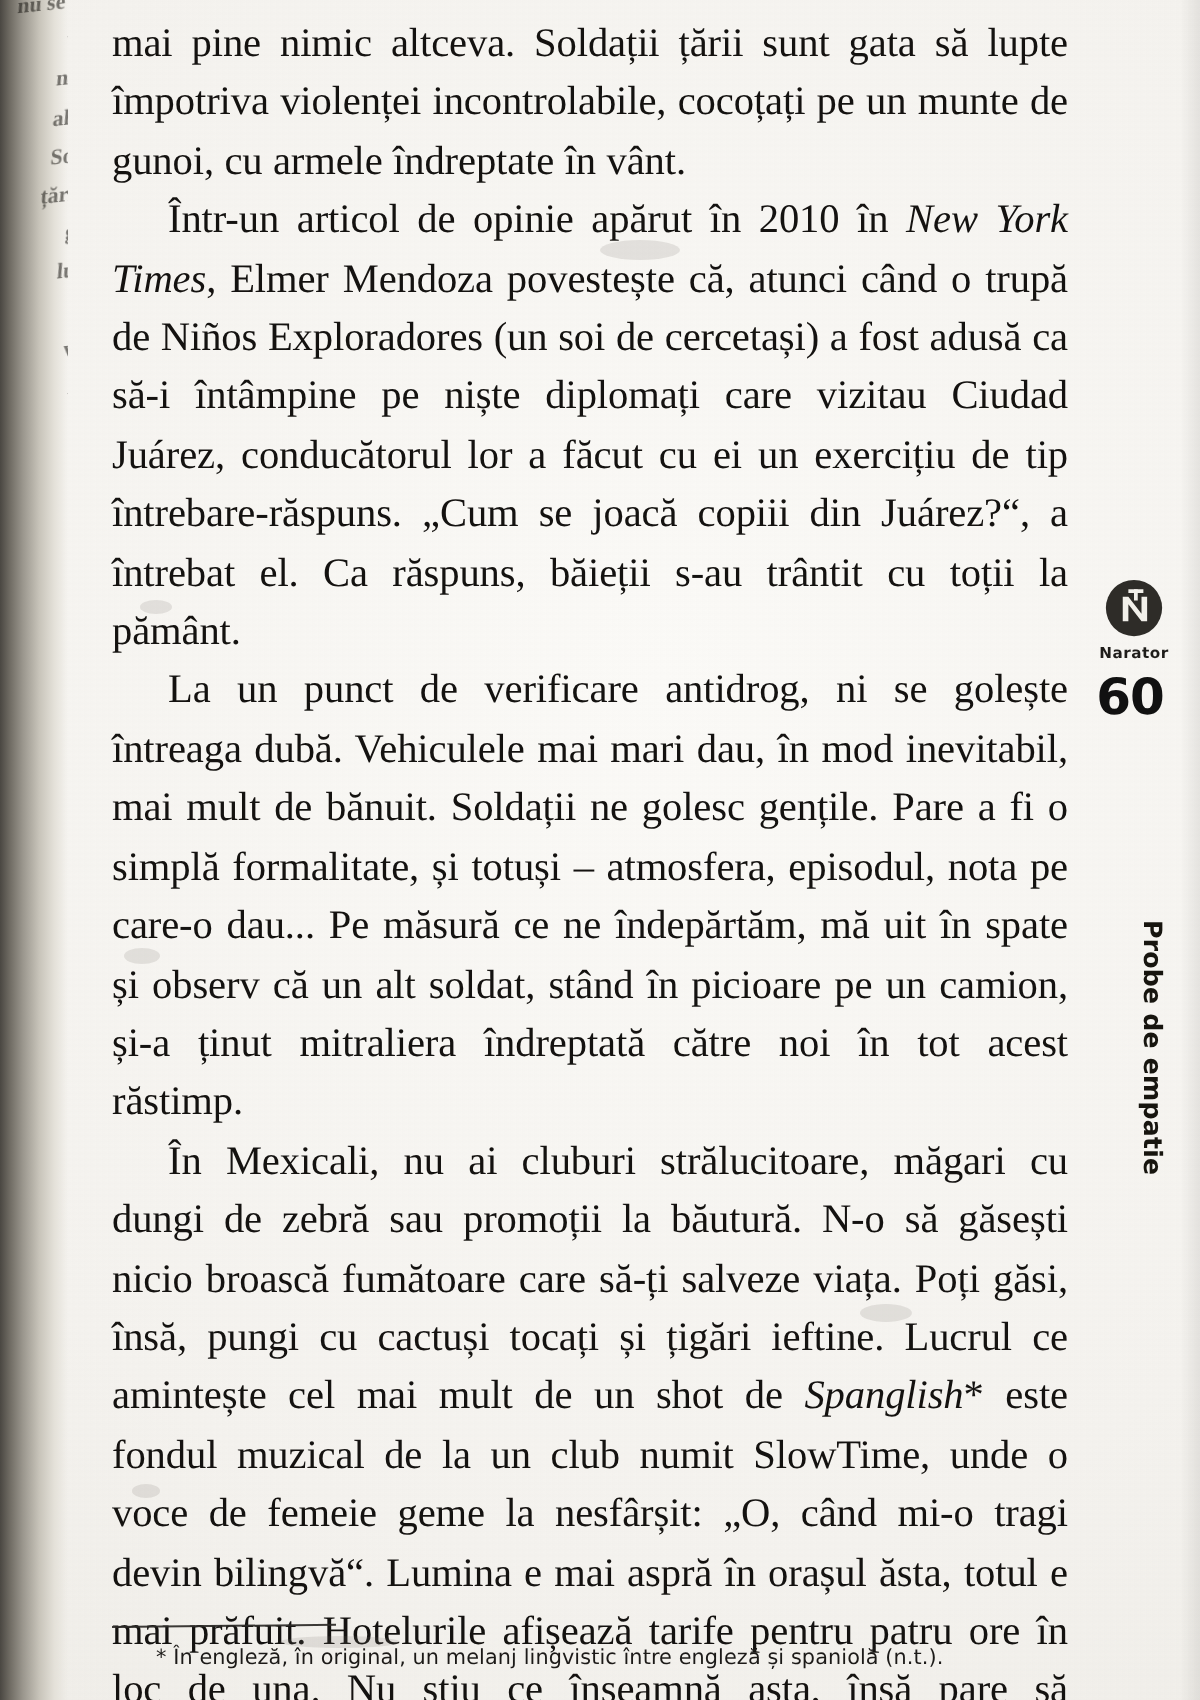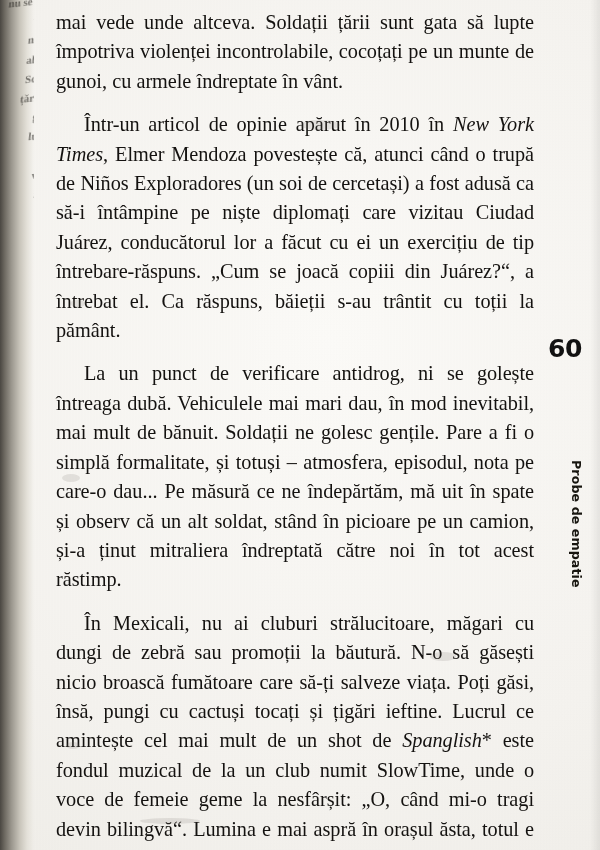--- a/index.html
+++ b/index.html
@@ -89,21 +89,21 @@
     margin: 0;
     font-size: 20.3px;
     line-height: 29.4px;
     text-align: justify;
     text-justify: inter-word;
     letter-spacing: -0.05px;
     word-spacing: .2px;
     color: #141210;
   }
   .para + .para { margin-top: 0px; }
-  .para.indent { text-indent: 28px; margin-top: 14px; }
+  .para.indent { text-indent: 28px; }
   .para em { font-style: italic; }
 
   
   .footnote {
     position: absolute;
     left: 56px;
     bottom: 14px;
     width: 470px;
   }
   .footnote-rule {
@@ -239,30 +239,43 @@
         <div>pine pe</div>
         <div>niște di</div>
       <div>plomați</div>
         <div>care vizi</div>
         <div>tau Ciu</div>
         <div>dad Juárez</div>
     </div>
   </div>
 
   <div class="text-column">
-    <p class="para">mai vede unde altceva. Soldații țării sunt gata să lupte împotriva violenței incontrolabile, cocoțați pe un munte de gunoi, cu armele îndreptate în vânt.</p>
+    <p class="para">mai pine nimic altceva. Soldații țării sunt gata să lupte împotriva violenței incontrolabile, cocoțați pe un munte de gunoi, cu armele îndreptate în vânt.</p>
     <p class="para indent">Într-un articol de opinie apărut în 2010 în <em>New York Times</em>, Elmer Mendoza povestește că, atunci când o trupă de Niños Exploradores (un soi de cercetași) a fost adusă ca să-i întâmpine pe niște diplomați care vizitau Ciudad Juárez, conducătorul lor a făcut cu ei un exercițiu de tip întrebare-răspuns. „Cum se joacă copiii din Juárez?“, a întrebat el. Ca răspuns, băieții s-au trântit cu toții la pământ.</p>
     <p class="para indent">La un punct de verificare antidrog, ni se golește întreaga dubă. Vehiculele mai mari dau, în mod inevitabil, mai mult de bănuit. Soldații ne golesc gențile. Pare a fi o simplă formalitate, și totuși – atmosfera, episodul, nota pe care-o dau... Pe măsură ce ne îndepărtăm, mă uit în spate și observ că un alt soldat, stând în picioare pe un camion, și-a ținut mitraliera îndreptată către noi în tot acest răstimp.</p>
     <p class="para indent">În Mexicali, nu ai cluburi strălucitoare, măgari cu dungi de zebră sau promoții la băutură. N-o să găsești nicio broască fumătoare care să-ți salveze viața. Poți găsi, însă, pungi cu cactuși tocați și țigări ieftine. Lucrul ce amintește cel mai mult de un shot de <em>Spanglish</em>* este fondul muzical de la un club numit SlowTime, unde o voce de femeie geme la nesfârșit: „O, când mi-o tragi devin bilingvă“. Lumina e mai aspră în orașul ăsta, totul e mai prăfuit. Hotelurile afișează tarife pentru patru ore în loc de una. Nu știu ce înseamnă asta, însă pare să marcheze o importantă diferență de cultură civică.</p>
 
   </div>
 
+  <div class="footnote">
+    <div class="footnote-rule"></div>
+    <div class="footnote-text">* În engleză, în original, un melanj lingvistic între engleză și spaniolă (n.t.).</div>
+  </div>
 
   <div class="margin-col">
 
+    <div class="imprint">
+      <svg class="imprint-logo" viewBox="0 0 64 64">
+        <circle cx="32" cy="32" r="30" fill="#2e2c28"></circle>
+        <path d="M20 46 L20 20 L26 20 L40 38 L40 20 L46 20 L46 46 L40 46 L26 28 L26 46 Z" fill="#f2f0ea"></path>
+        <rect x="26" y="12" width="16" height="4" fill="#f2f0ea"></rect>
+        <rect x="32" y="12" width="4" height="12" fill="#f2f0ea"></rect>
+      </svg>
+      <div class="imprint-name">Narator</div>
+    </div>
 
     <div class="folio">60</div>
 
     <div class="running-head">Probe de empatie</div>
   </div>
 
   <div class="right-edge"></div>
 
   <div class="speck" style="left:70px;  top:300px; width:16px; height:7px;"></div>
   <div class="speck" style="left:62px;  top:474px; width:18px; height:8px;"></div>

